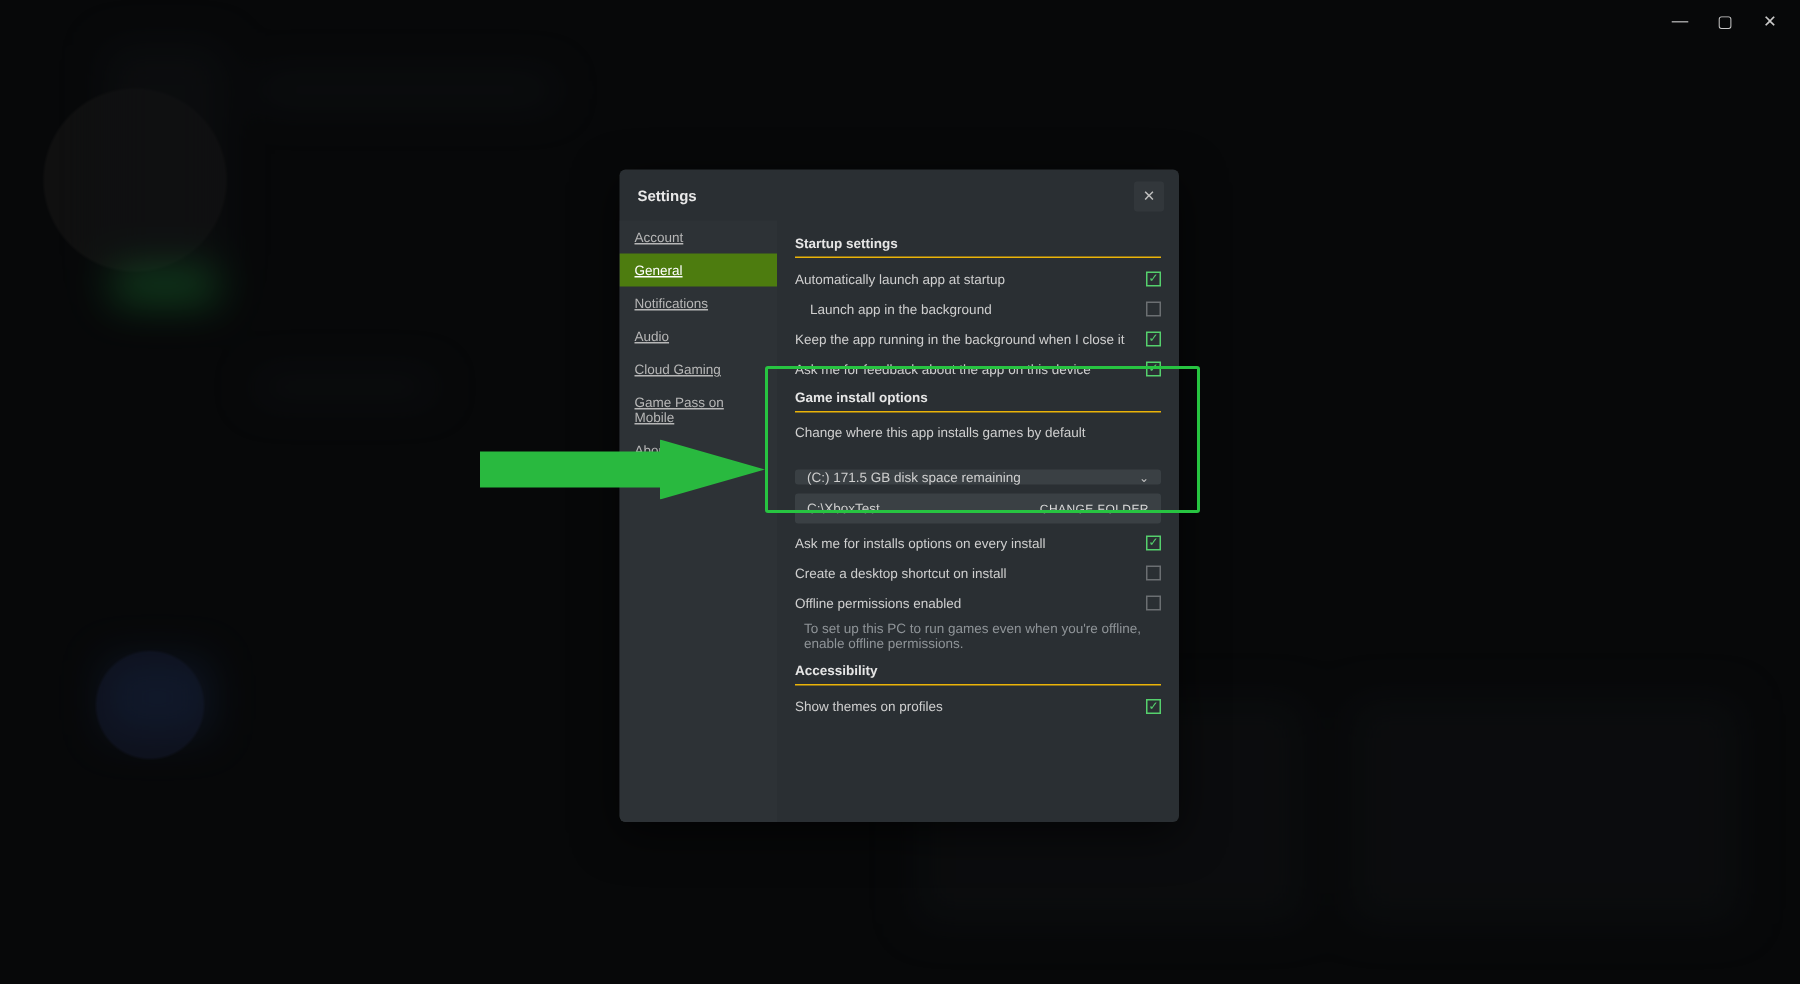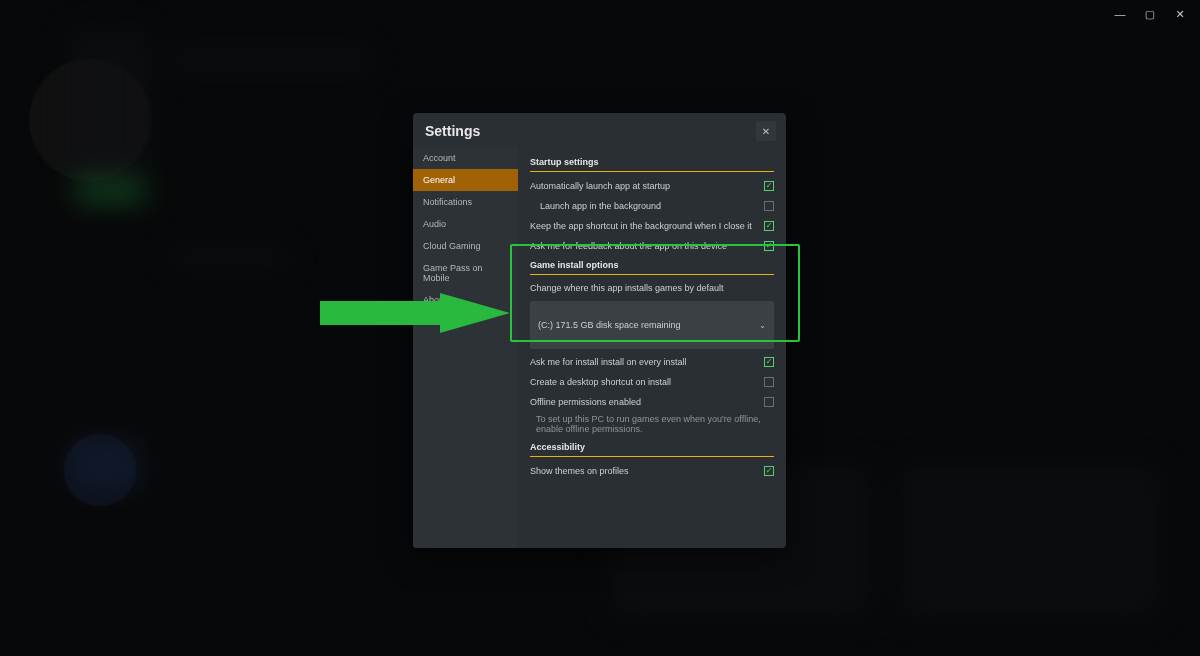--- a/index.html
+++ b/index.html
@@ -78,21 +78,21 @@
     display: flex;
     flex-direction: column;
   }
   .dialog-header {
     display: flex;
     align-items: center;
     justify-content: space-between;
     padding: 8px 10px 6px 12px;
   }
   .dialog-title {
-    font-size: 14px;
+    font-size: 10px;
     font-weight: 600;
     color: #e8e8e8;
   }
   .close-btn {
     width: 20px; height: 20px;
     display:flex;align-items:center;justify-content:center;
     background: rgba(255,255,255,0.04);
     border-radius:2px;
     color:#bfbfbf;
     cursor:pointer;
@@ -107,23 +107,24 @@
     width: 105px;
     background:#2d3236;
     display:flex;
     flex-direction:column;
     font-size:9px;
   }
   .sidebar .item {
     padding: 6px 10px;
     color:#b7b7b7;
     cursor:pointer;
+    text-decoration:underline;
   }
   .sidebar .item.active {
-    background:#a16207;
+    background:#4d7c0f;
     color:#ffffff;
   }
   .content {
     flex:1;
     overflow-y:auto;
     padding: 6px 12px 14px 12px;
     font-size:9px;
     color:#cfcfcf;
   }
   .content::-webkit-scrollbar{width:0}
@@ -161,22 +162,22 @@
     height:94px;
     border:2px solid #27c441;
     border-radius:2px;
     z-index:4;
     pointer-events:none;
   }
 
   .select {
     background:#3a4044;
     border-radius:2px;
-    padding:19px 8px;
-    margin-top:8px;
+    padding:0 8px;
+    margin-top:20px;
     display:flex;align-items:center;justify-content:space-between;
     color:#cfcfcf;
     cursor:pointer;
   }
   .chev { font-size:8px; color:#bfbfbf; }
 
   .folder-row{
     background:#3a4044;
     border-radius:2px;
     padding:5px 8px;
@@ -249,36 +250,40 @@
         <div class="section-title">Startup settings</div>
         <div class="row">
           <span class="label">Automatically launch app at startup</span>
           <span class="checkbox checked"></span>
         </div>
         <div class="row indent">
           <span class="label">Launch app in the background</span>
           <span class="checkbox"></span>
         </div>
         <div class="row">
-          <span class="label">Keep the app shortcut in the background when I close it</span>
+          <span class="label">Keep the app running in the background when I close it</span>
           <span class="checkbox checked"></span>
         </div>
         <div class="row">
           <span class="label">Ask me for feedback about the app on this device</span>
           <span class="checkbox checked"></span>
         </div>
 
         <div class="section-title gap-top">Game install options</div>
         <div class="label" style="padding-top:4px;">Change where this app installs games by default</div>
         <div class="select">
           <span>(C:) 171.5 GB disk space remaining</span>
           <span class="chev">⌄</span>
         </div>
+        <div class="folder-row">
+          <span>C:\XboxTest</span>
+          <span class="folder-btn">CHANGE FOLDER</span>
+        </div>
         <div class="row" style="padding-top:8px;">
-          <span class="label">Ask me for install install on every install</span>
+          <span class="label">Ask me for installs options on every install</span>
           <span class="checkbox checked"></span>
         </div>
         <div class="row">
           <span class="label">Create a desktop shortcut on install</span>
           <span class="checkbox"></span>
         </div>
 
         <div class="row">
           <span class="label">Offline permissions enabled</span>
           <span class="checkbox"></span>

